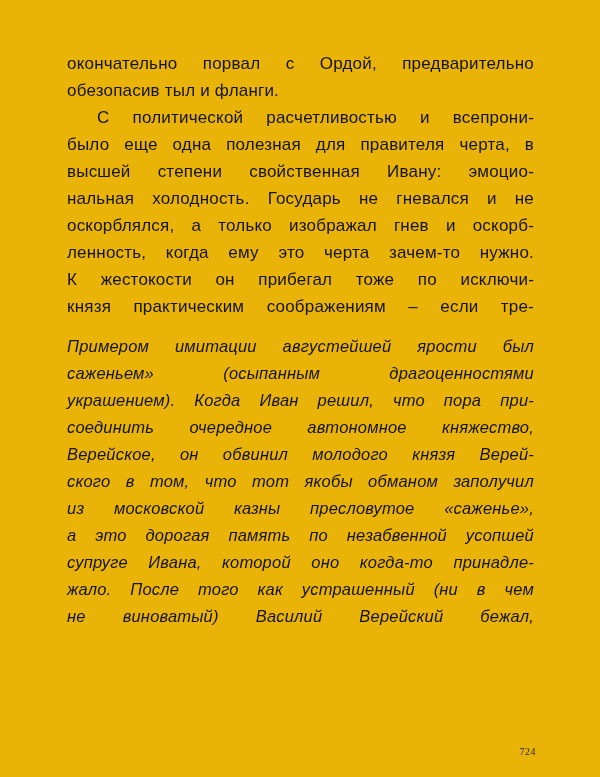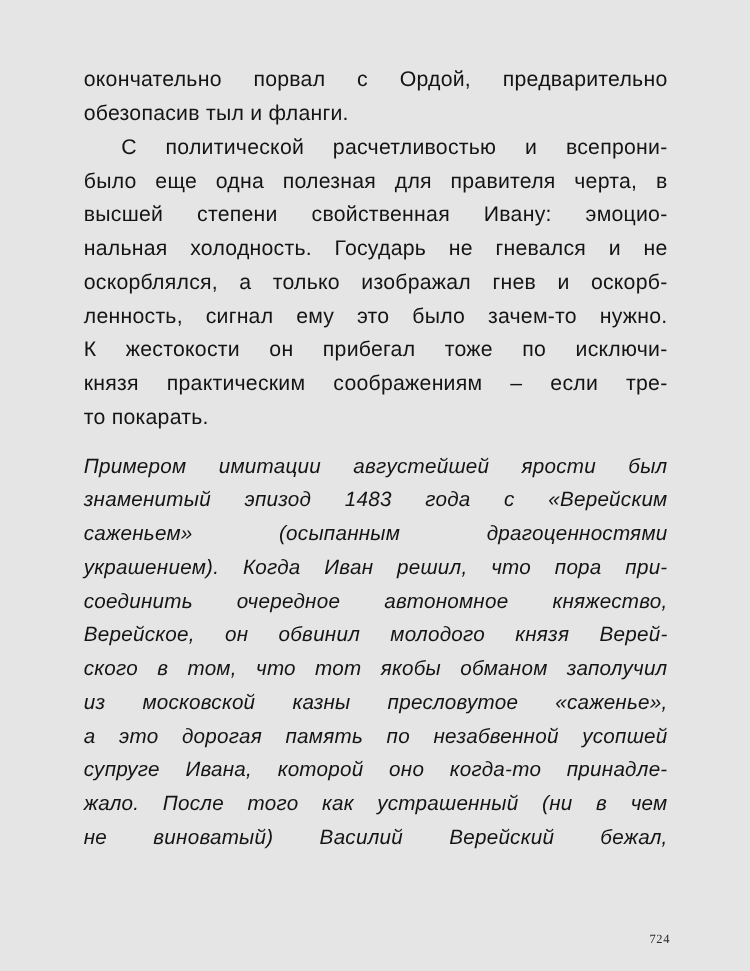--- a/index.html
+++ b/index.html
@@ -4,21 +4,21 @@
 <style>
   html, body {
     margin: 0;
     padding: 0;
     background: #ffffff;
   }
   .page {
     position: relative;
     width: 600px;
     height: 777px;
-    background: #e5e5e5;
+    background: #eab308;
     overflow: hidden;
     font-family: "Liberation Sans", "DejaVu Sans", sans-serif;
     color: #141414;
   }
   .text-block {
     position: absolute;
     top: 50px;
     left: 67px;
     right: 66px;
   }
@@ -63,28 +63,26 @@
       <div class="para body">
         <div class="line">окончательно порвал с Ордой, предварительно</div>
         <div class="line end">обезопасив тыл и фланги.</div>
       </div>
       <div class="para body">
         <div class="line indent">С политической расчетливостью и всепрони-</div>
         <div class="line">было еще одна полезная для правителя черта, в</div>
         <div class="line">высшей степени свойственная Ивану: эмоцио-</div>
         <div class="line">нальная холодность. Государь не гневался и не</div>
         <div class="line">оскорблялся, а только изображал гнев и оскорб-</div>
-        <div class="line">ленность, сигнал ему это было зачем-то нужно.</div>
+        <div class="line">ленность, когда ему это черта зачем-то нужно.</div>
         <div class="line">К жестокости он прибегал тоже по исключи-</div>
         <div class="line">князя практическим соображениям – если тре-</div>
-        <div class="line end">то покарать.</div>
       </div>
       <div class="para quote">
         <div class="line">Примером имитации августейшей ярости был</div>
-        <div class="line">знаменитый эпизод 1483 года с «Верейским</div>
         <div class="line">саженьем» (осыпанным драгоценностями</div>
         <div class="line">украшением). Когда Иван решил, что пора при-</div>
         <div class="line">соединить очередное автономное княжество,</div>
         <div class="line">Верейское, он обвинил молодого князя Верей-</div>
         <div class="line">ского в том, что тот якобы обманом заполучил</div>
         <div class="line">из московской казны пресловутое «саженье»,</div>
         <div class="line">а это дорогая память по незабвенной усопшей</div>
         <div class="line">супруге Ивана, которой оно когда-то принадле-</div>
         <div class="line">жало. После того как устрашенный (ни в чем</div>
         <div class="line">не виноватый) Василий Верейский бежал,</div>

